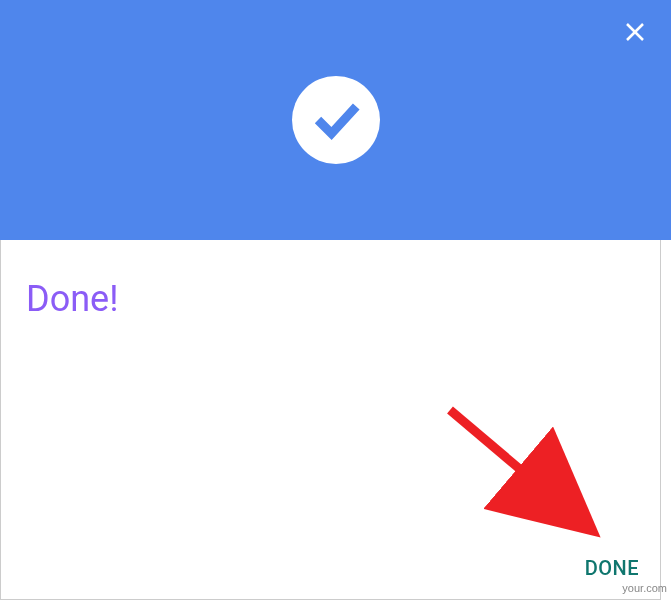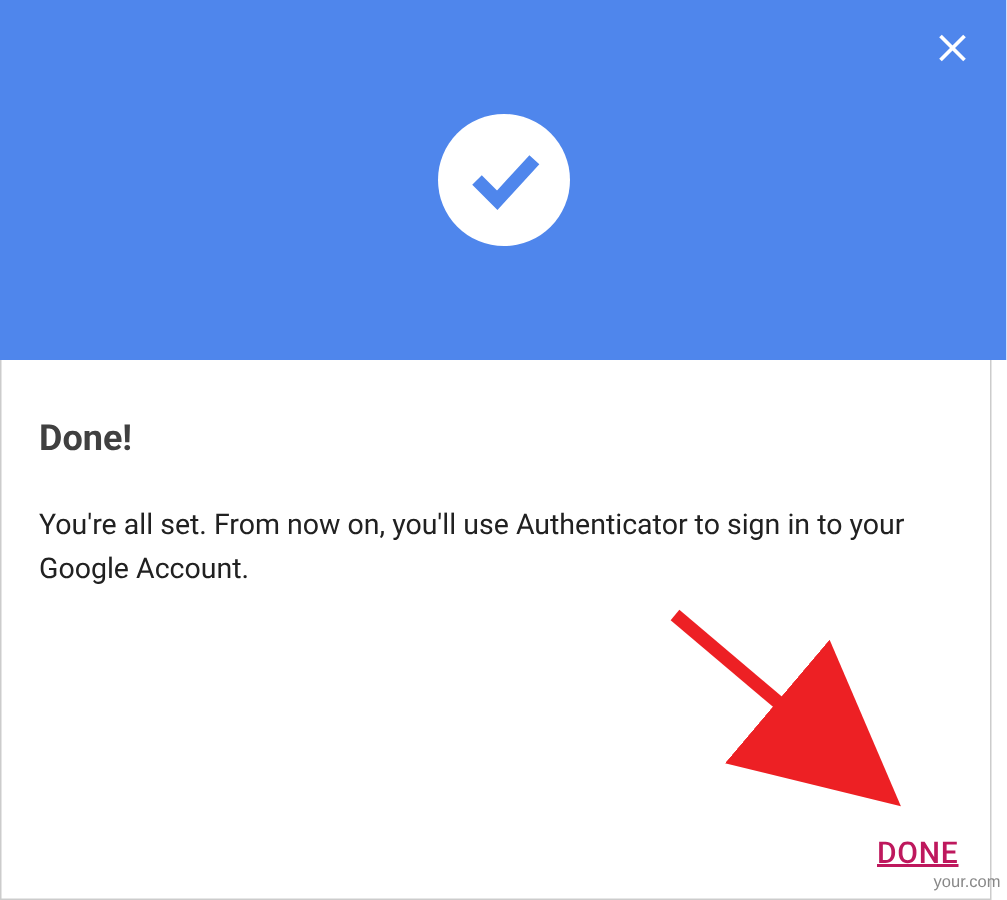--- a/index.html
+++ b/index.html
@@ -51,46 +51,45 @@
       justify-content: center;
     }
     .check-circle svg {
       width: 54px;
       height: 54px;
     }
     .content {
       padding: 38px 26px 0 26px;
     }
     .title {
-      font-size: 24px;
-      color: #404040;
-      font-weight: 700;
+      font-size: 36px;
+      color: #8b5cf6;
+      font-weight: 400;
       margin-bottom: 30px;
     }
     .description {
       font-size: 19px;
       color: #212121;
       line-height: 1.5;
       font-weight: 400;
     }
     .footer {
       position: absolute;
       bottom: 20px;
       right: 32px;
     }
     .done-btn {
-      color: #be185d;
+      color: #0f766e;
       font-size: 20px;
       font-weight: 500;
       letter-spacing: 0.5px;
       cursor: pointer;
       background: none;
       border: none;
       font-family: inherit;
-      text-decoration: underline;
     }
     .arrow-annotation {
       position: absolute;
       left: 440px;
       top: 400px;
       pointer-events: none;
     }
     .watermark {
       position: absolute;
       bottom: 6px;
@@ -124,21 +123,20 @@
   </div>
   <div class="check-circle">
     <svg viewBox="0 0 24 24" fill="none">
       <path d="M4 12 L10 18 L21 6" stroke="#4f86ec" stroke-width="4" stroke-linecap="butt" stroke-linejoin="miter"></path>
     </svg>
   </div>
 </div>
 
 <div class="content">
   <h1 class="title">Done!</h1>
-  <p class="description">You're all set. From now on, you'll use Authenticator to sign in to your Google Account.</p>
 </div>
 
 <div class="footer">
   <button class="done-btn">DONE</button>
 </div>
 
 <svg class="arrow-annotation" width="180" height="160" viewBox="0 0 180 160">
   <defs>
     <marker id="arrowhead" markerWidth="12" markerHeight="12" refX="9" refY="6" orient="auto">
       <polygon points="0 0, 12 6, 0 12" fill="#ed2024"></polygon>

